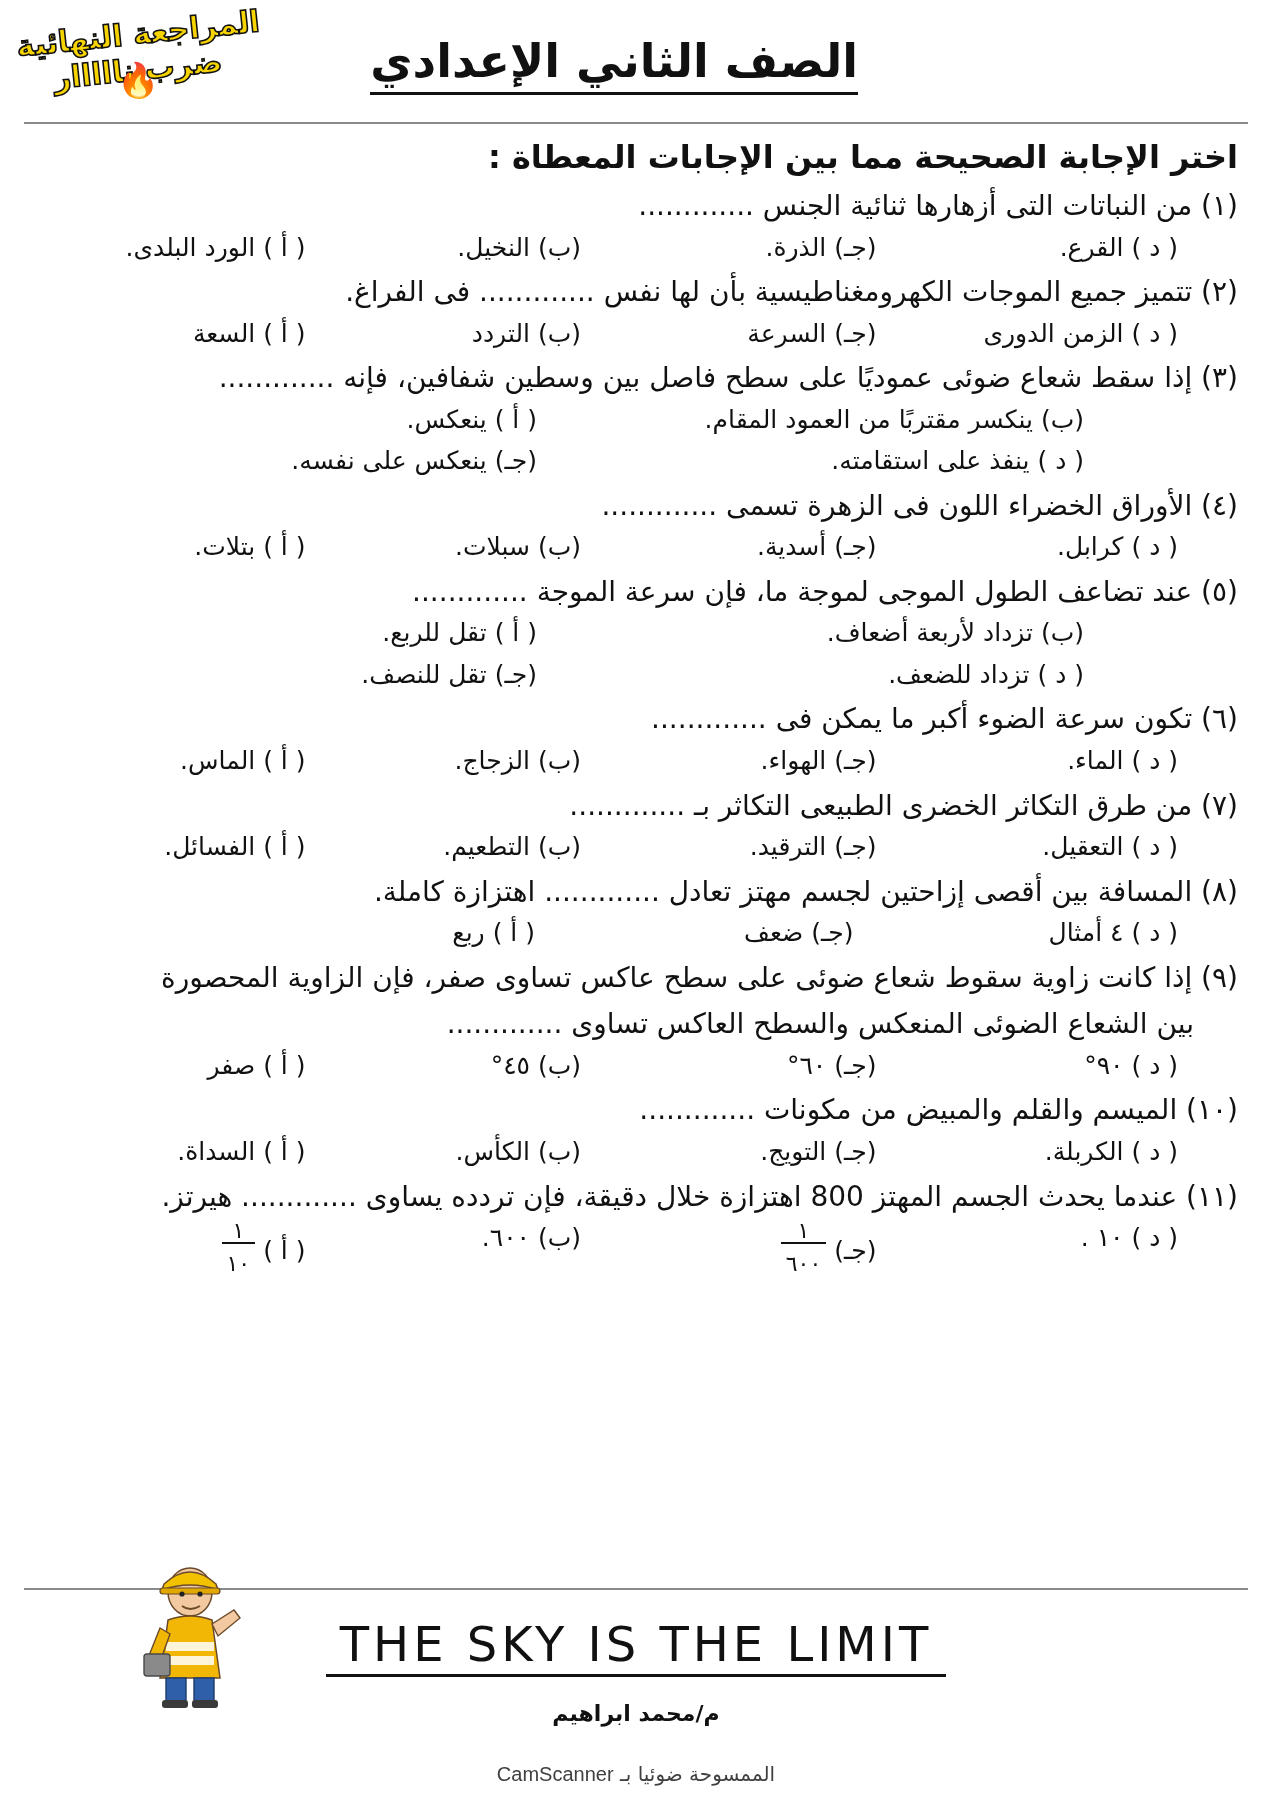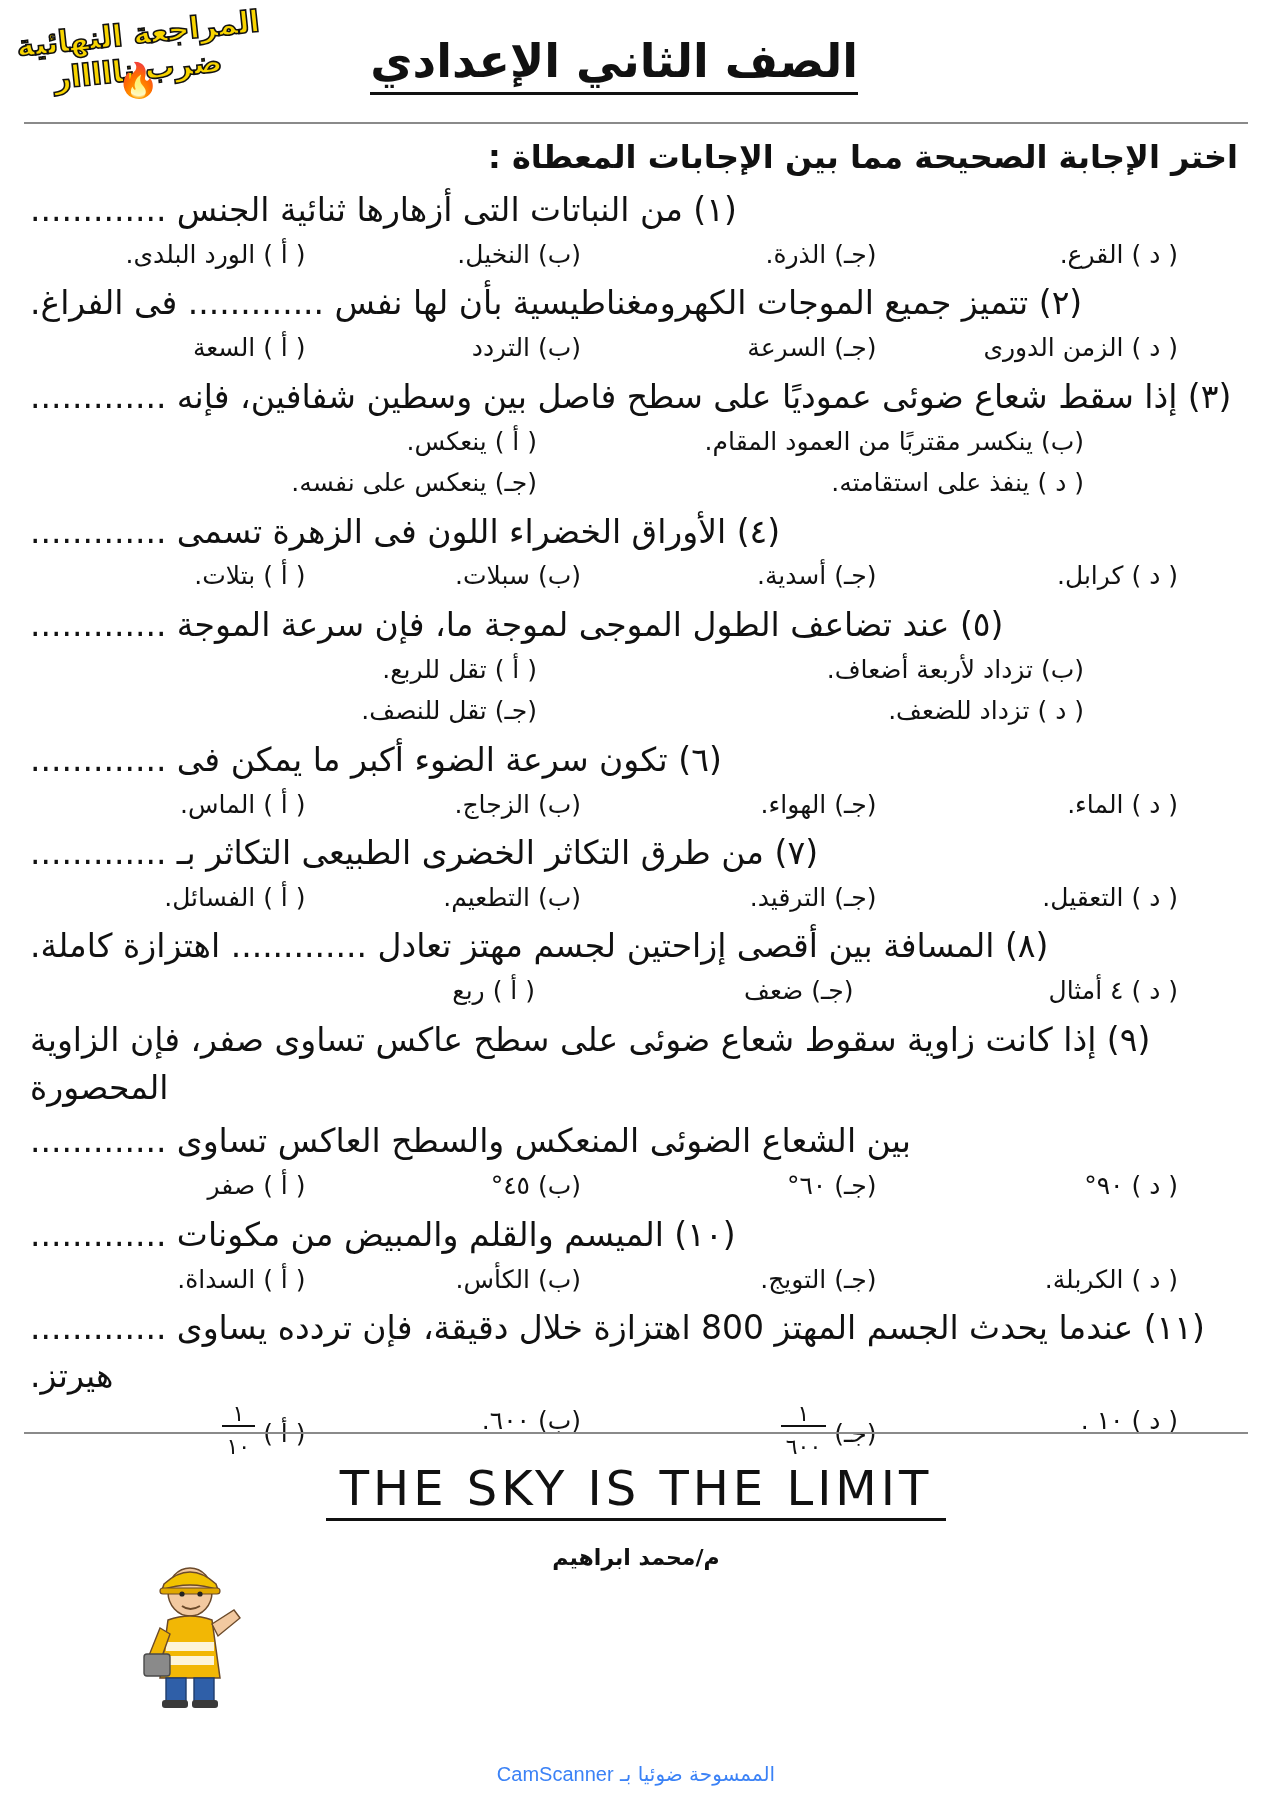--- a/index.html
+++ b/index.html
@@ -82,22 +82,22 @@
   .instruction {
     text-align: right;
     font-size: 32px;
     font-weight: bold;
     margin: 8px 10px 10px 0;
   }
   .q {
     margin: 0 6px 2px 6px;
   }
   .q-text {
-    font-size: 33px;
-    text-align: left;
+    font-size: 28px;
+    text-align: right;
     line-height: 1.45;
     margin: 6px 4px 2px 0;
   }
   .q-text.indent {
     padding-right: 44px;
   }
   .choices {
     display: flex;
     flex-direction: row;
     justify-content: flex-start;
@@ -127,21 +127,21 @@
   }
   .frac .num { display: block; border-bottom: 2px solid #111; padding: 0 5px; }
   .frac .den { display: block; padding: 8px 5px; }
 
   
   .footer {
     position: absolute;
     left: 0;
     right: 0;
     bottom: 0;
-    height: 368px;
+    height: 212px;
   }
   .footer-rule {
     border: none;
     border-top: 2px solid #8a8a8a;
     margin: 0 24px 26px 24px;
   }
   .sky {
     text-align: center;
     font-size: 48px;
     letter-spacing: 4px;
@@ -165,21 +165,21 @@
     bottom: 92px;
     width: 120px;
     height: 150px;
   }
   .camscanner {
     position: absolute;
     left: 0; right: 0;
     bottom: 14px;
     text-align: center;
     font-size: 20px;
-    color: #3b82f6;
+    color: #404040;
   }
   .camscanner .brand { font-family: "Liberation Sans", sans-serif; }
 </style>
 </head>
 <body>
 
 <div class="page">
 
   <div class="header">
     <div class="stamp">

